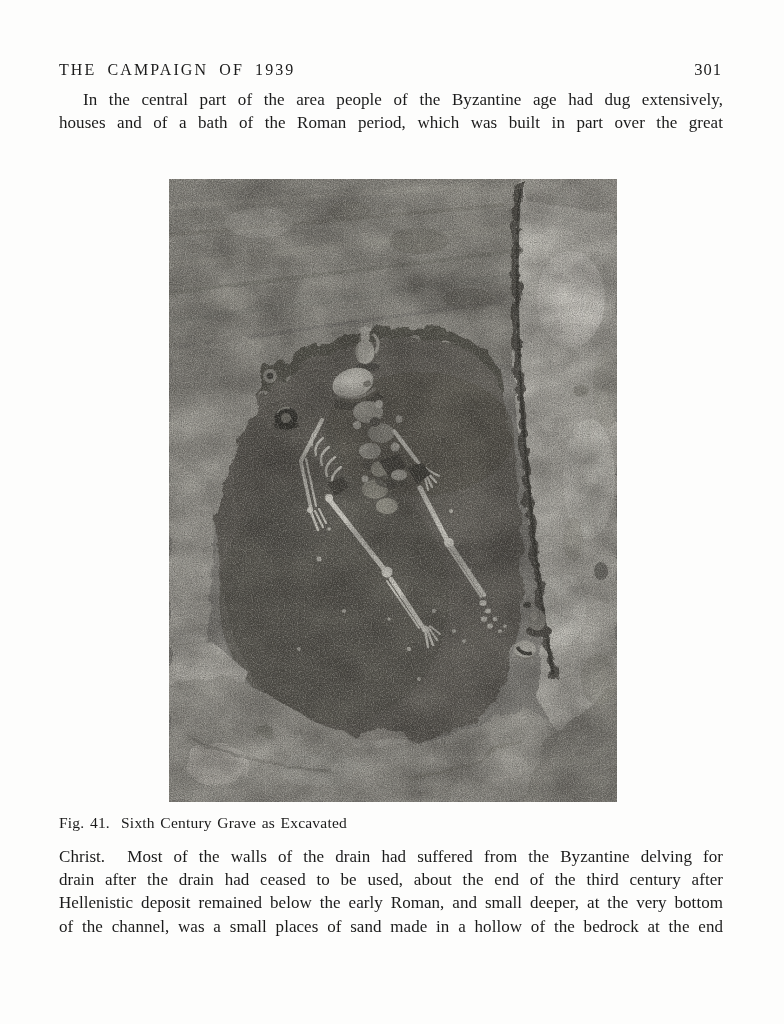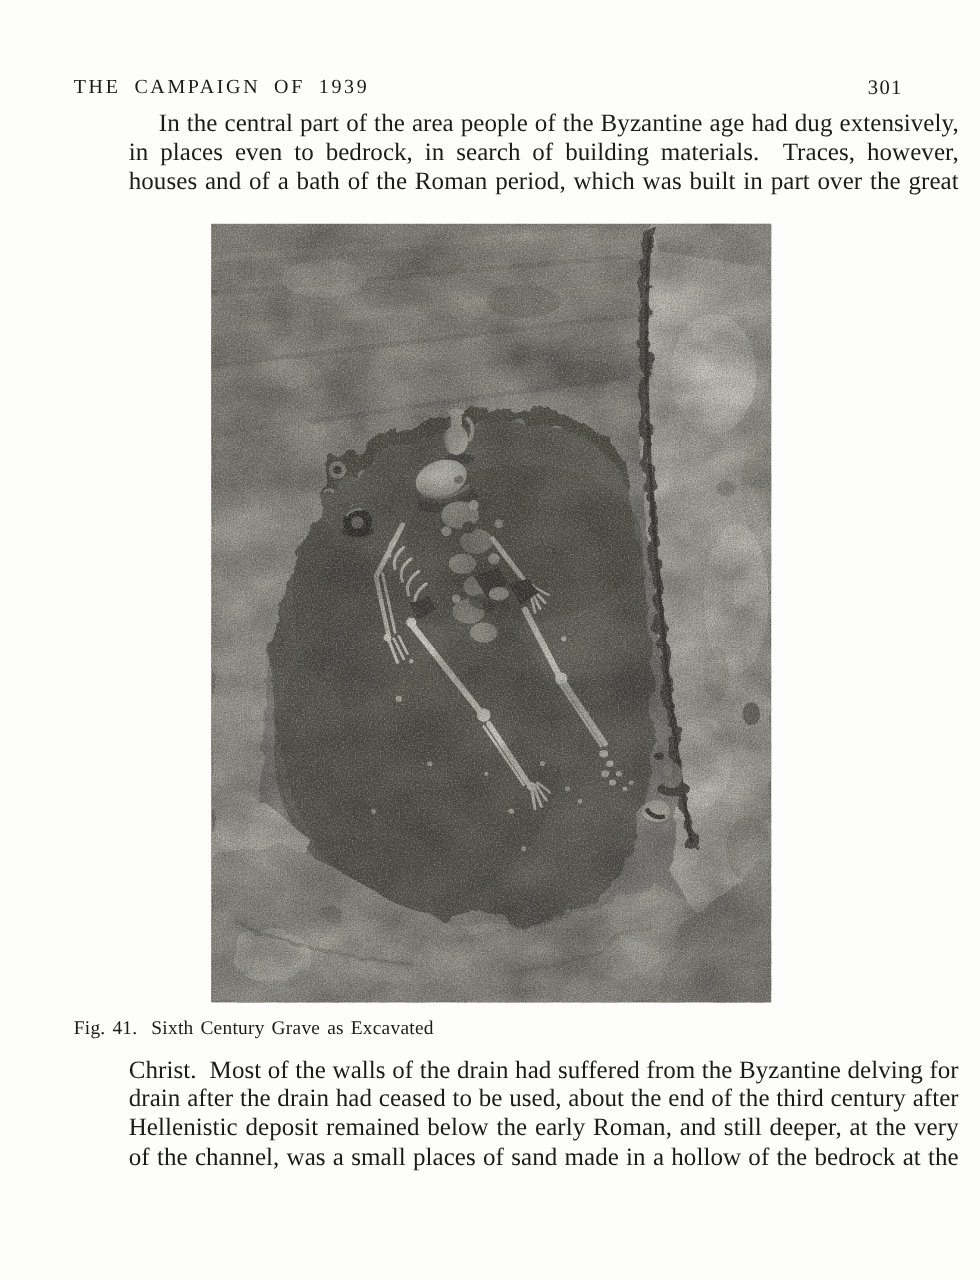--- a/index.html
+++ b/index.html
@@ -14,21 +14,21 @@
     color:var(--ink,#1b1b1b);
     position:relative;overflow:hidden;
   }
   .sheet{position:absolute;inset:0;}
   .runhead{position:absolute;top:61px;left:59px;width:664px;height:20px;}
   .runhead-title{
     position:absolute;left:0;right:0;
     font-size:16px;letter-spacing:2.1px;word-spacing:5px;line-height:18px;
   }
   .pagenum{position:absolute;right:1px;top:0;font-size:16.5px;letter-spacing:1px;line-height:18px;text-align:right;}
-  .para{position:absolute;left:59px;width:664px;font-size:20px;letter-spacing:0.05px;margin-left:44px;}
+  .para{position:absolute;left:59px;width:664px;font-size:17px;letter-spacing:0.05px;}
   #para-top{top:88px;}
   #para-bottom{top:845px;}
   .tline{
     line-height:23.2px;height:23.2px;overflow:hidden;
     text-align:justify;text-align-last:justify;-moz-text-align-last:justify;
     text-justify:inter-word;white-space:normal;
   }
   .tline.indent{text-indent:24px;}
   .figure{position:absolute;left:169px;top:179px;width:448px;height:623px;}
   .figure svg{display:block;}
@@ -42,21 +42,20 @@
 
 <div class="sheet">
 
   <div class="runhead">
     <div class="runhead-title">THE CAMPAIGN OF 1939</div>
     <div class="pagenum">301</div>
   </div>
 
   <div class="para" id="para-top">
       <div class="tline indent">In the central part of the area people of the Byzantine age had dug extensively,</div>
-      <div class="tline">in places even to bedrock, in search of building materials.&nbsp; Traces, however, remain of</div>
       <div class="tline">houses and of a bath of the Roman period, which was built in part over the great</div>
     </div>
 
   <div class="figure" role="img">
     <svg width="448" height="623" viewBox="0 0 448 623">
       <defs>
         <filter id="rough" x="-15%" y="-15%" width="130%" height="130%">
           <feTurbulence type="fractalNoise" baseFrequency="0.045" numOctaves="4" seed="11" result="t"></feTurbulence>
           <feDisplacementMap in="SourceGraphic" in2="t" scale="12"></feDisplacementMap>
         </filter>
@@ -307,17 +306,17 @@
       <rect x="0" y="0" width="448" height="623" filter="url(#grainDark)" opacity="0.45"></rect>
       <rect x="0" y="0" width="448" height="623" filter="url(#grainLight)" opacity="0.5"></rect>
     </svg>
   </div>
 
   <div class="caption">Fig. 41.&nbsp; Sixth Century Grave as Excavated</div>
 
   <div class="para" id="para-bottom">
       <div class="tline">Christ.&nbsp; Most of the walls of the drain had suffered from the Byzantine delving for</div>
       <div class="tline">drain after the drain had ceased to be used, about the end of the third century after</div>
-      <div class="tline">Hellenistic deposit remained below the early Roman, and still deeper, at the very bottom</div>
+      <div class="tline">Hellenistic deposit remained below the early Roman, and small deeper, at the very bottom</div>
       <div class="tline">of the channel, was a small places of sand made in a hollow of the bedrock at the end</div>
     </div>
 
 </div>
 
 </body></html>

